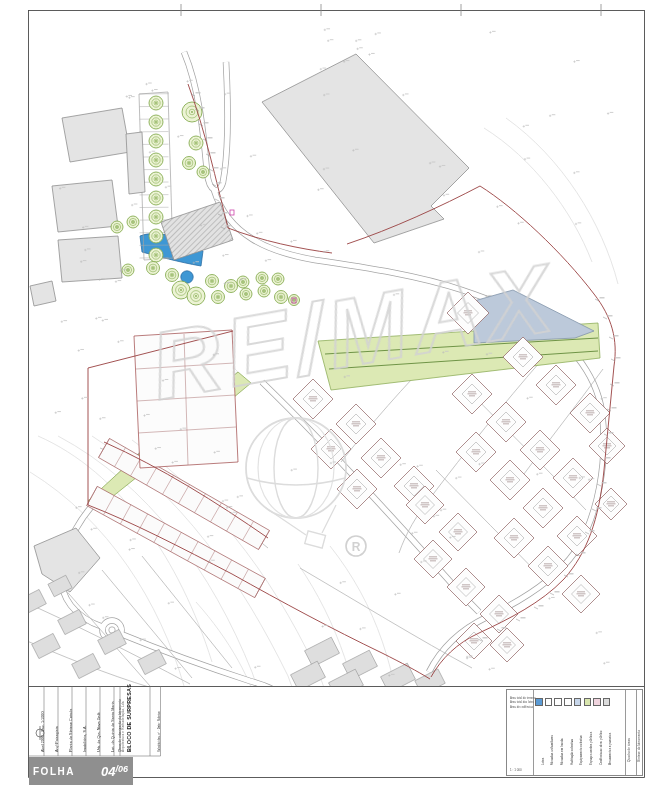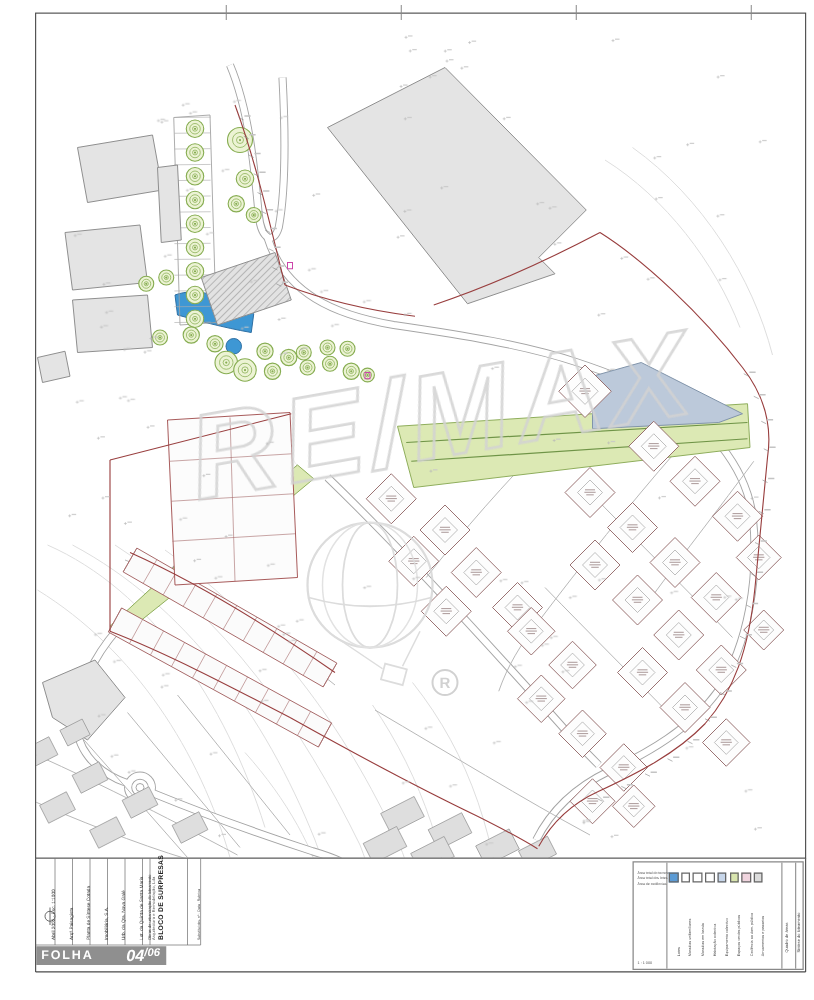--- a/index.html
+++ b/index.html
@@ -5,21 +5,21 @@
   html,body{margin:0;padding:0;background:#ffffff}
   .sheet{position:relative;width:651px;height:800px;background:#ffffff;overflow:hidden;
          font-family:"Liberation Sans",sans-serif}
   .sheet svg{position:absolute;left:0;top:0}
   
   .rot{position:absolute;transform-origin:0 0;transform:rotate(-90deg);
        white-space:nowrap;color:#333;line-height:1.2}
   .tb-sub{font-size:3.2px;color:#555;letter-spacing:.1px}
   .tb-ttl{font-size:5.4px;font-weight:bold;color:#222;letter-spacing:.25px}
   
-  .folha{position:absolute;left:29px;top:757px;width:104px;height:15px;background:#8f8f8f;
+  .folha{position:absolute;left:29px;top:757px;width:104px;height:28px;background:#8f8f8f;
          display:flex;align-items:center;color:#fff;font-weight:bold}
   .folha .lbl{font-size:10px;letter-spacing:1.5px;margin-left:4px}
   .folha .num{margin-left:auto;margin-right:5px;font-size:13px;display:flex;align-items:flex-start;font-style:italic}
   .folha .num .suf{font-size:9px}
   
   .legend{position:absolute;left:506px;top:689px;width:137px;height:87px;background:#fff;
           border:0.8px solid #888;box-sizing:border-box}
   .legend .vr{position:absolute;top:0;bottom:0;width:0;border-left:0.6px solid #9a9a9a}
   .legend .sw{position:absolute;top:8px;width:7.5px;height:7.5px;border:0.8px solid #666;box-sizing:border-box}
   .lg-left{position:absolute;left:3px;top:6px;font-size:2.8px;color:#555;line-height:1.6}

